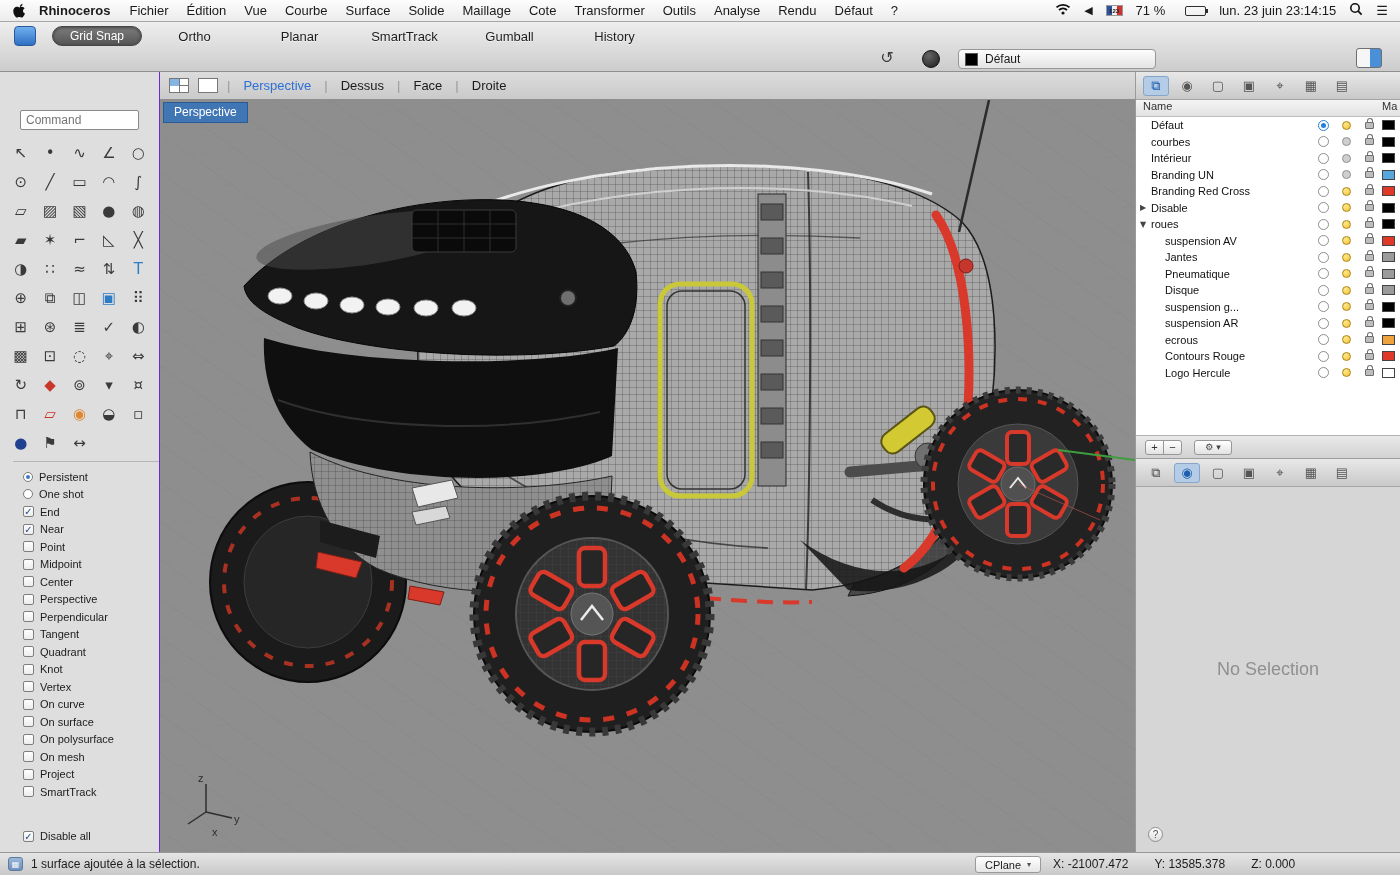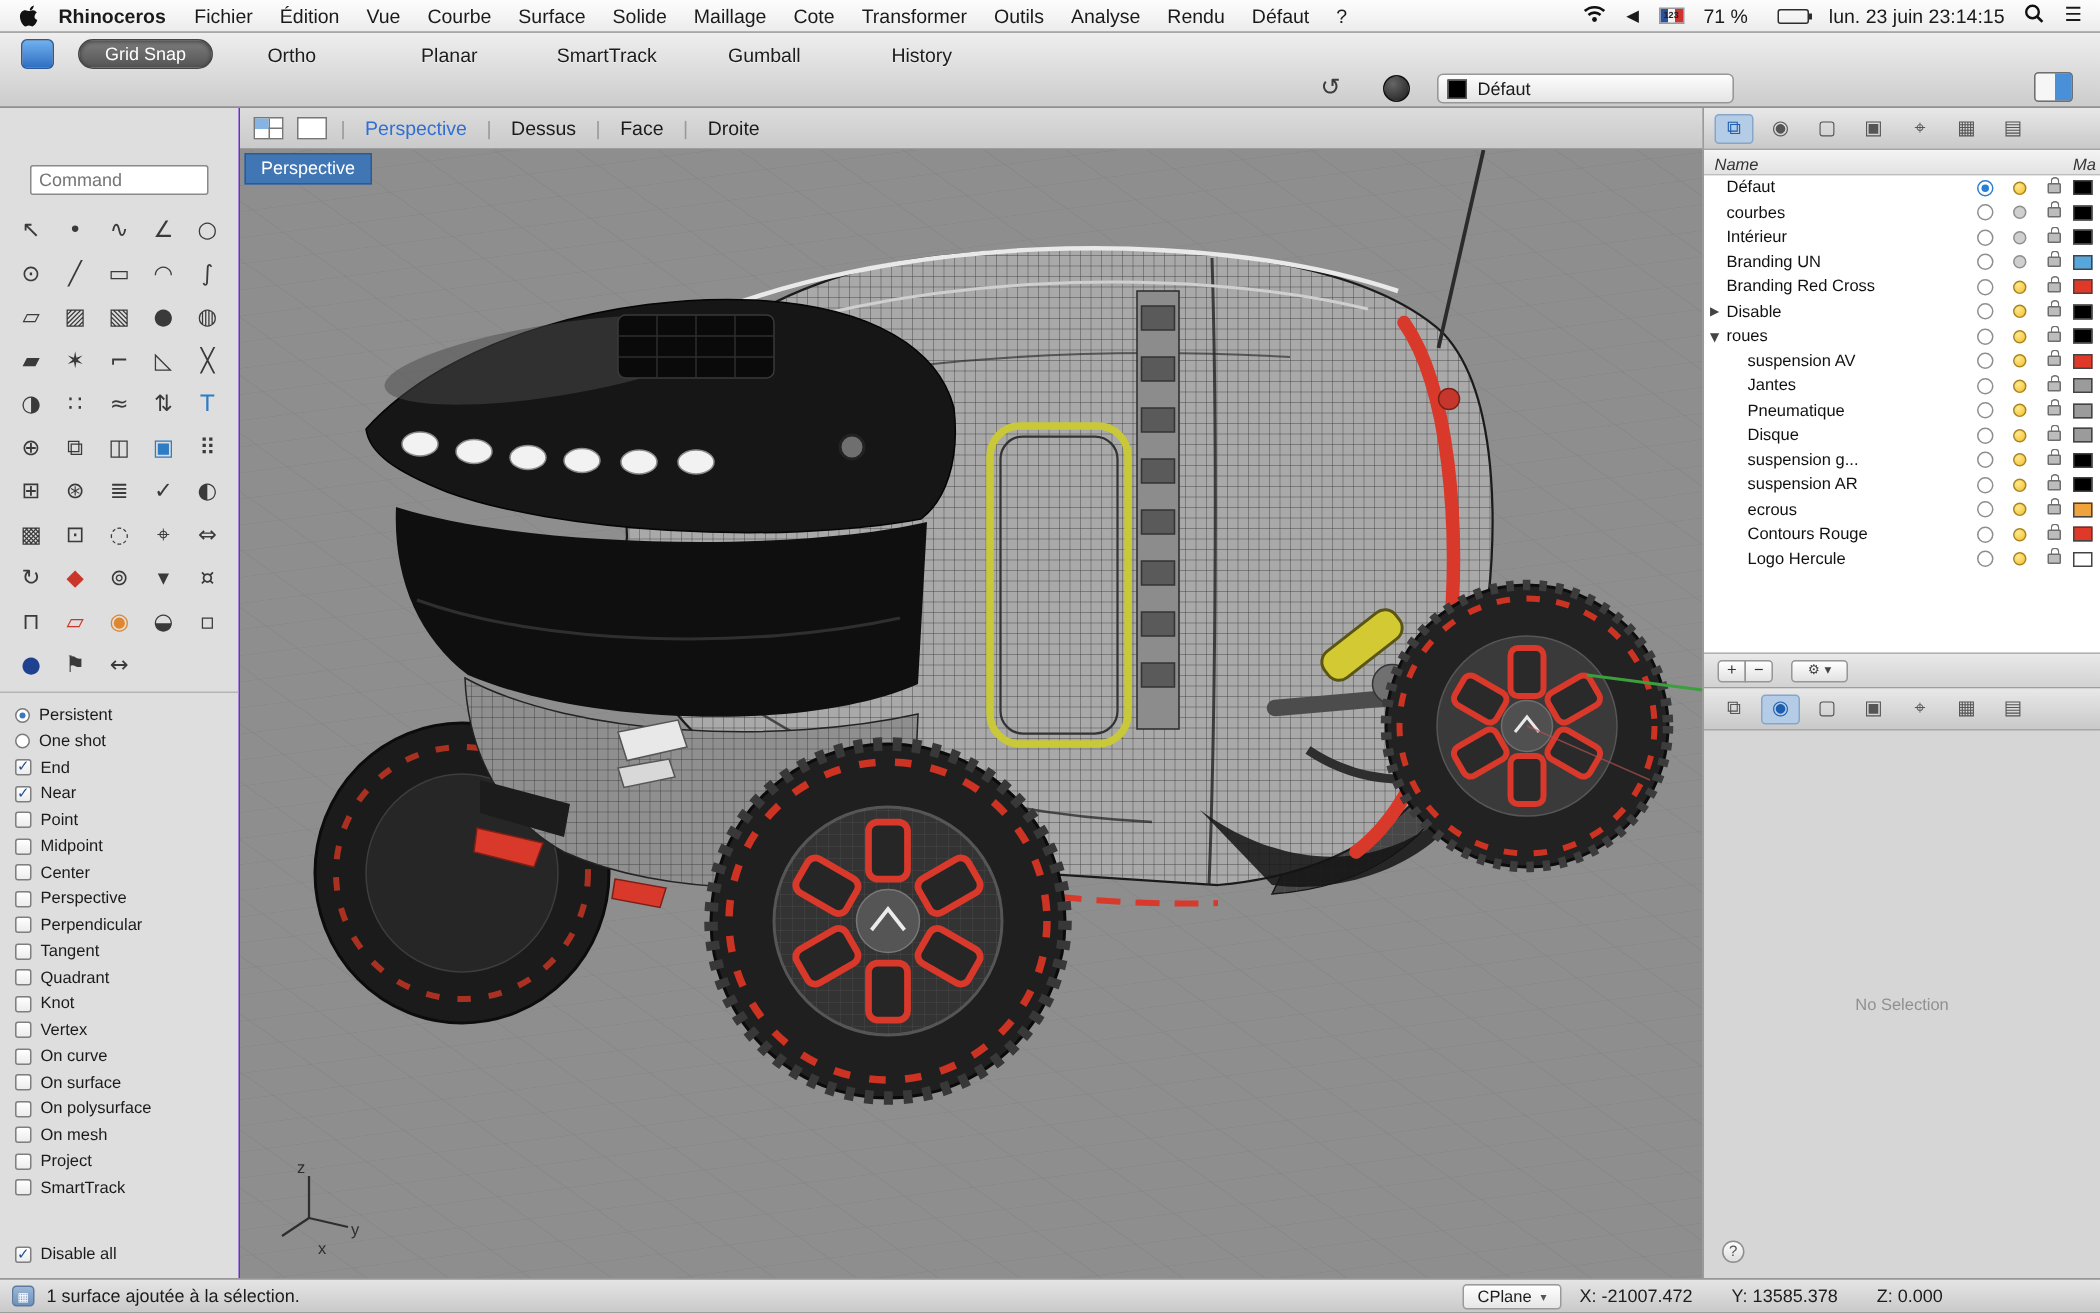--- a/index.html
+++ b/index.html
@@ -46,21 +46,21 @@
 
   
   .main { flex:1; display:flex; min-height:0; }
 
   
   .sidebar { width:160px; background:#dedede; border-right:1px solid #6d28d9; display:flex; flex-direction:column; flex-shrink:0; }
   .cmd { margin:38px 20px 6px; }
   .cmd input { width:100%; height:20px; border:1px solid #8a8a8a; border-radius:2px; font-size:12px; padding:0 5px; background:#fff; font-family:"Liberation Sans",sans-serif; }
   .toolgrid { display:grid; grid-template-columns:repeat(5,1fr); padding:2px 6px 0; }
   .tool { height:29px; display:flex; align-items:center; justify-content:center; font-size:15px; color:#3a3a3a; font-family:"DejaVu Sans",sans-serif; cursor:default; }
-  .osnap { border-top:1px solid #b5b5b5; margin-top:4px; padding:6px 10px 0; font-size:11px; color:#1b1b1b; flex:1; display:flex; flex-direction:column; }
+  .osnap { border-top:1px solid #b5b5b5; margin-top:4px; padding:6px 10px 0; font-size:11px; color:#1b1b1b; flex:1; display:flex; flex-direction:column;margin-left:13px; }
   .os-row { display:flex; align-items:center; gap:6px; height:17.5px; flex-shrink:0; }
   .radio { width:10px; height:10px; border-radius:50%; border:1px solid #7a7a7a; background:#fff; position:relative; flex-shrink:0; }
   .radio.sel::after { content:""; position:absolute; inset:2px; border-radius:50%; background:#3a78c2; }
   .cb { width:11px; height:11px; border:1px solid #7f7f7f; border-radius:2px; background:linear-gradient(#fff,#ececec); font-size:10px; line-height:9px; text-align:center; color:#24508f; font-weight:bold; flex-shrink:0; font-family:"DejaVu Sans",sans-serif; }
   .disable-row { margin-top:auto; margin-bottom:7px; }
 
   
   .center { flex:1; display:flex; flex-direction:column; min-width:0; }
   .tabsrow { height:28px; background:linear-gradient(#dcdcdc,#cacaca); border-bottom:1px solid #8e8e8e; display:flex; align-items:center; padding:0 9px; gap:9px; flex-shrink:0; }
   .pane-icon { width:20px; height:15px; border:1px solid #777; background:#fff; position:relative; flex-shrink:0; }
@@ -71,42 +71,42 @@
   .tab.active { color:#2f6fd4; }
   .viewport { flex:1; position:relative; background:#8e8e8e; overflow:hidden; }
   .scene { position:absolute; inset:0; width:100%; height:100%; display:block; }
   .vp-label { position:absolute; left:3px; top:2px; background:#4076b4; color:#fff; font-size:12px; padding:2px 10px 3px; border:1px solid #2c5a92; }
 
   
   .rightpanel { width:265px; background:#d6d6d6; border-left:1px solid #9a9a9a; display:flex; flex-direction:column; font-size:11px; flex-shrink:0; }
   .phead { height:28px; background:linear-gradient(#e8e8e8,#c9c9c9); border-bottom:1px solid #a5a5a5; display:flex; align-items:center; gap:5px; padding:0 7px; flex-shrink:0; }
   .picon { width:26px; height:20px; display:flex; align-items:center; justify-content:center; font-size:13px; color:#555; border-radius:3px; border:1px solid transparent; font-family:"DejaVu Sans",sans-serif; }
   .picon.active { background:#b5cce6; border-color:#86a6c9; color:#1d5fae; }
-  .namerow { height:17px; background:linear-gradient(#f4f4f4,#e2e2e2); border-bottom:1px solid #bdbdbd; display:flex; align-items:flex-end; justify-content:space-between; padding:0 0 0 7px; color:#333; flex-shrink:0; overflow:hidden;font-style:italic; }
+  .namerow { height:17px; background:linear-gradient(#f4f4f4,#e2e2e2); border-bottom:1px solid #bdbdbd; display:flex; align-items:flex-start; justify-content:space-between; padding:0 0 0 7px; color:#333; flex-shrink:0; overflow:hidden; }
   .namerow .mat { width:18px; overflow:hidden; white-space:nowrap; }
   .layerlist { height:318px; background:#fff; overflow:hidden; flex-shrink:0; }
   .lrow { height:16.5px; display:flex; align-items:center; padding:0 5px 0 4px; color:#111; }
   .exp { width:11px; font-size:8px; color:#444; flex-shrink:0; font-family:"DejaVu Sans",sans-serif; }
   .lname { flex:1; overflow:hidden; white-space:nowrap; text-overflow:ellipsis; padding-right:4px; }
   .lradio { width:11px; height:11px; border-radius:50%; border:1px solid #8e8e8e; background:#fff; position:relative; margin:0 6px; flex-shrink:0; }
   .lradio.cur { border-color:#2a7fd4; }
   .lradio.cur::after { content:""; position:absolute; inset:2px; border-radius:50%; background:#2a7fd4; }
   .bulb { width:9px; height:9px; border-radius:50%; background:radial-gradient(circle at 35% 30%,#ffe98a,#f4c032); border:1px solid #a8851f; margin:0 7px; flex-shrink:0; }
   .bulb.off { background:#cfcfcf; border-color:#8f8f8f; }
   .lock { width:9px; height:7px; background:#bdbdbd; border:1px solid #6e6e6e; border-radius:1px; position:relative; margin:0 8px 0 7px; flex-shrink:0; }
   .lock::before { content:""; position:absolute; left:1px; top:-5px; width:4px; height:4px; border:1.5px solid #6e6e6e; border-bottom:none; border-radius:3px 3px 0 0; }
   .lswatch { width:13px; height:10px; border:1px solid #444; flex-shrink:0; }
   .lfoot { height:24px; background:linear-gradient(#e9e9e9,#d2d2d2); border-top:1px solid #b2b2b2; border-bottom:1px solid #9d9d9d; display:flex; align-items:center; padding:0 9px; gap:12px; flex-shrink:0; }
   .btn-pm { display:flex; }
   .btn-pm span { width:19px; height:15px; border:1px solid #979797; background:linear-gradient(#fff,#e2e2e2); display:flex; align-items:center; justify-content:center; font-size:11px; color:#333; }
   .btn-pm span:first-child { border-radius:3px 0 0 3px; }
   .btn-pm span:last-child { border-radius:0 3px 3px 0; margin-left:-1px; }
   .gearbtn { width:38px; height:15px; border:1px solid #979797; border-radius:3px; background:linear-gradient(#fff,#e2e2e2); display:flex; align-items:center; justify-content:center; gap:3px; font-size:9px; color:#444; font-family:"DejaVu Sans",sans-serif; }
   .props { flex:1; position:relative; display:flex; align-items:center; justify-content:center; }
-  .no-sel { color:#909090; font-size:11px; }
+  .no-sel { color:#909090; font-size:18px; }
   .help { position:absolute; left:12px; bottom:10px; width:15px; height:15px; border-radius:50%; border:1px solid #8e8e8e; background:linear-gradient(#fff,#ddd); display:flex; align-items:center; justify-content:center; font-size:10px; color:#555; }
 
   
   .statusbar { height:23px; background:linear-gradient(#e5e5e5,#c9c9c9); border-top:1px solid #979797; display:flex; align-items:center; padding:0 8px; font-size:12px; color:#1c1c1c; gap:8px; position:relative; flex-shrink:0; }
   .sb-icon { width:15px; height:14px; border-radius:3px; background:linear-gradient(#9db8d8,#6e90ba); border:1px solid #5a7a9e; color:#fff; font-size:8px; display:flex; align-items:center; justify-content:center; }
   .cplane { position:absolute; left:975px; top:3px; height:17px; background:linear-gradient(#fff,#e6e6e6); border:1px solid #9a9a9a; border-radius:3px; padding:0 9px; display:flex; align-items:center; gap:6px; font-size:11px; }
   .cplane .car { font-size:8px; color:#555; }
   .coords { position:absolute; left:1053px; top:4px; display:flex; gap:26px; font-size:12px; }
 </style>
 </head>

